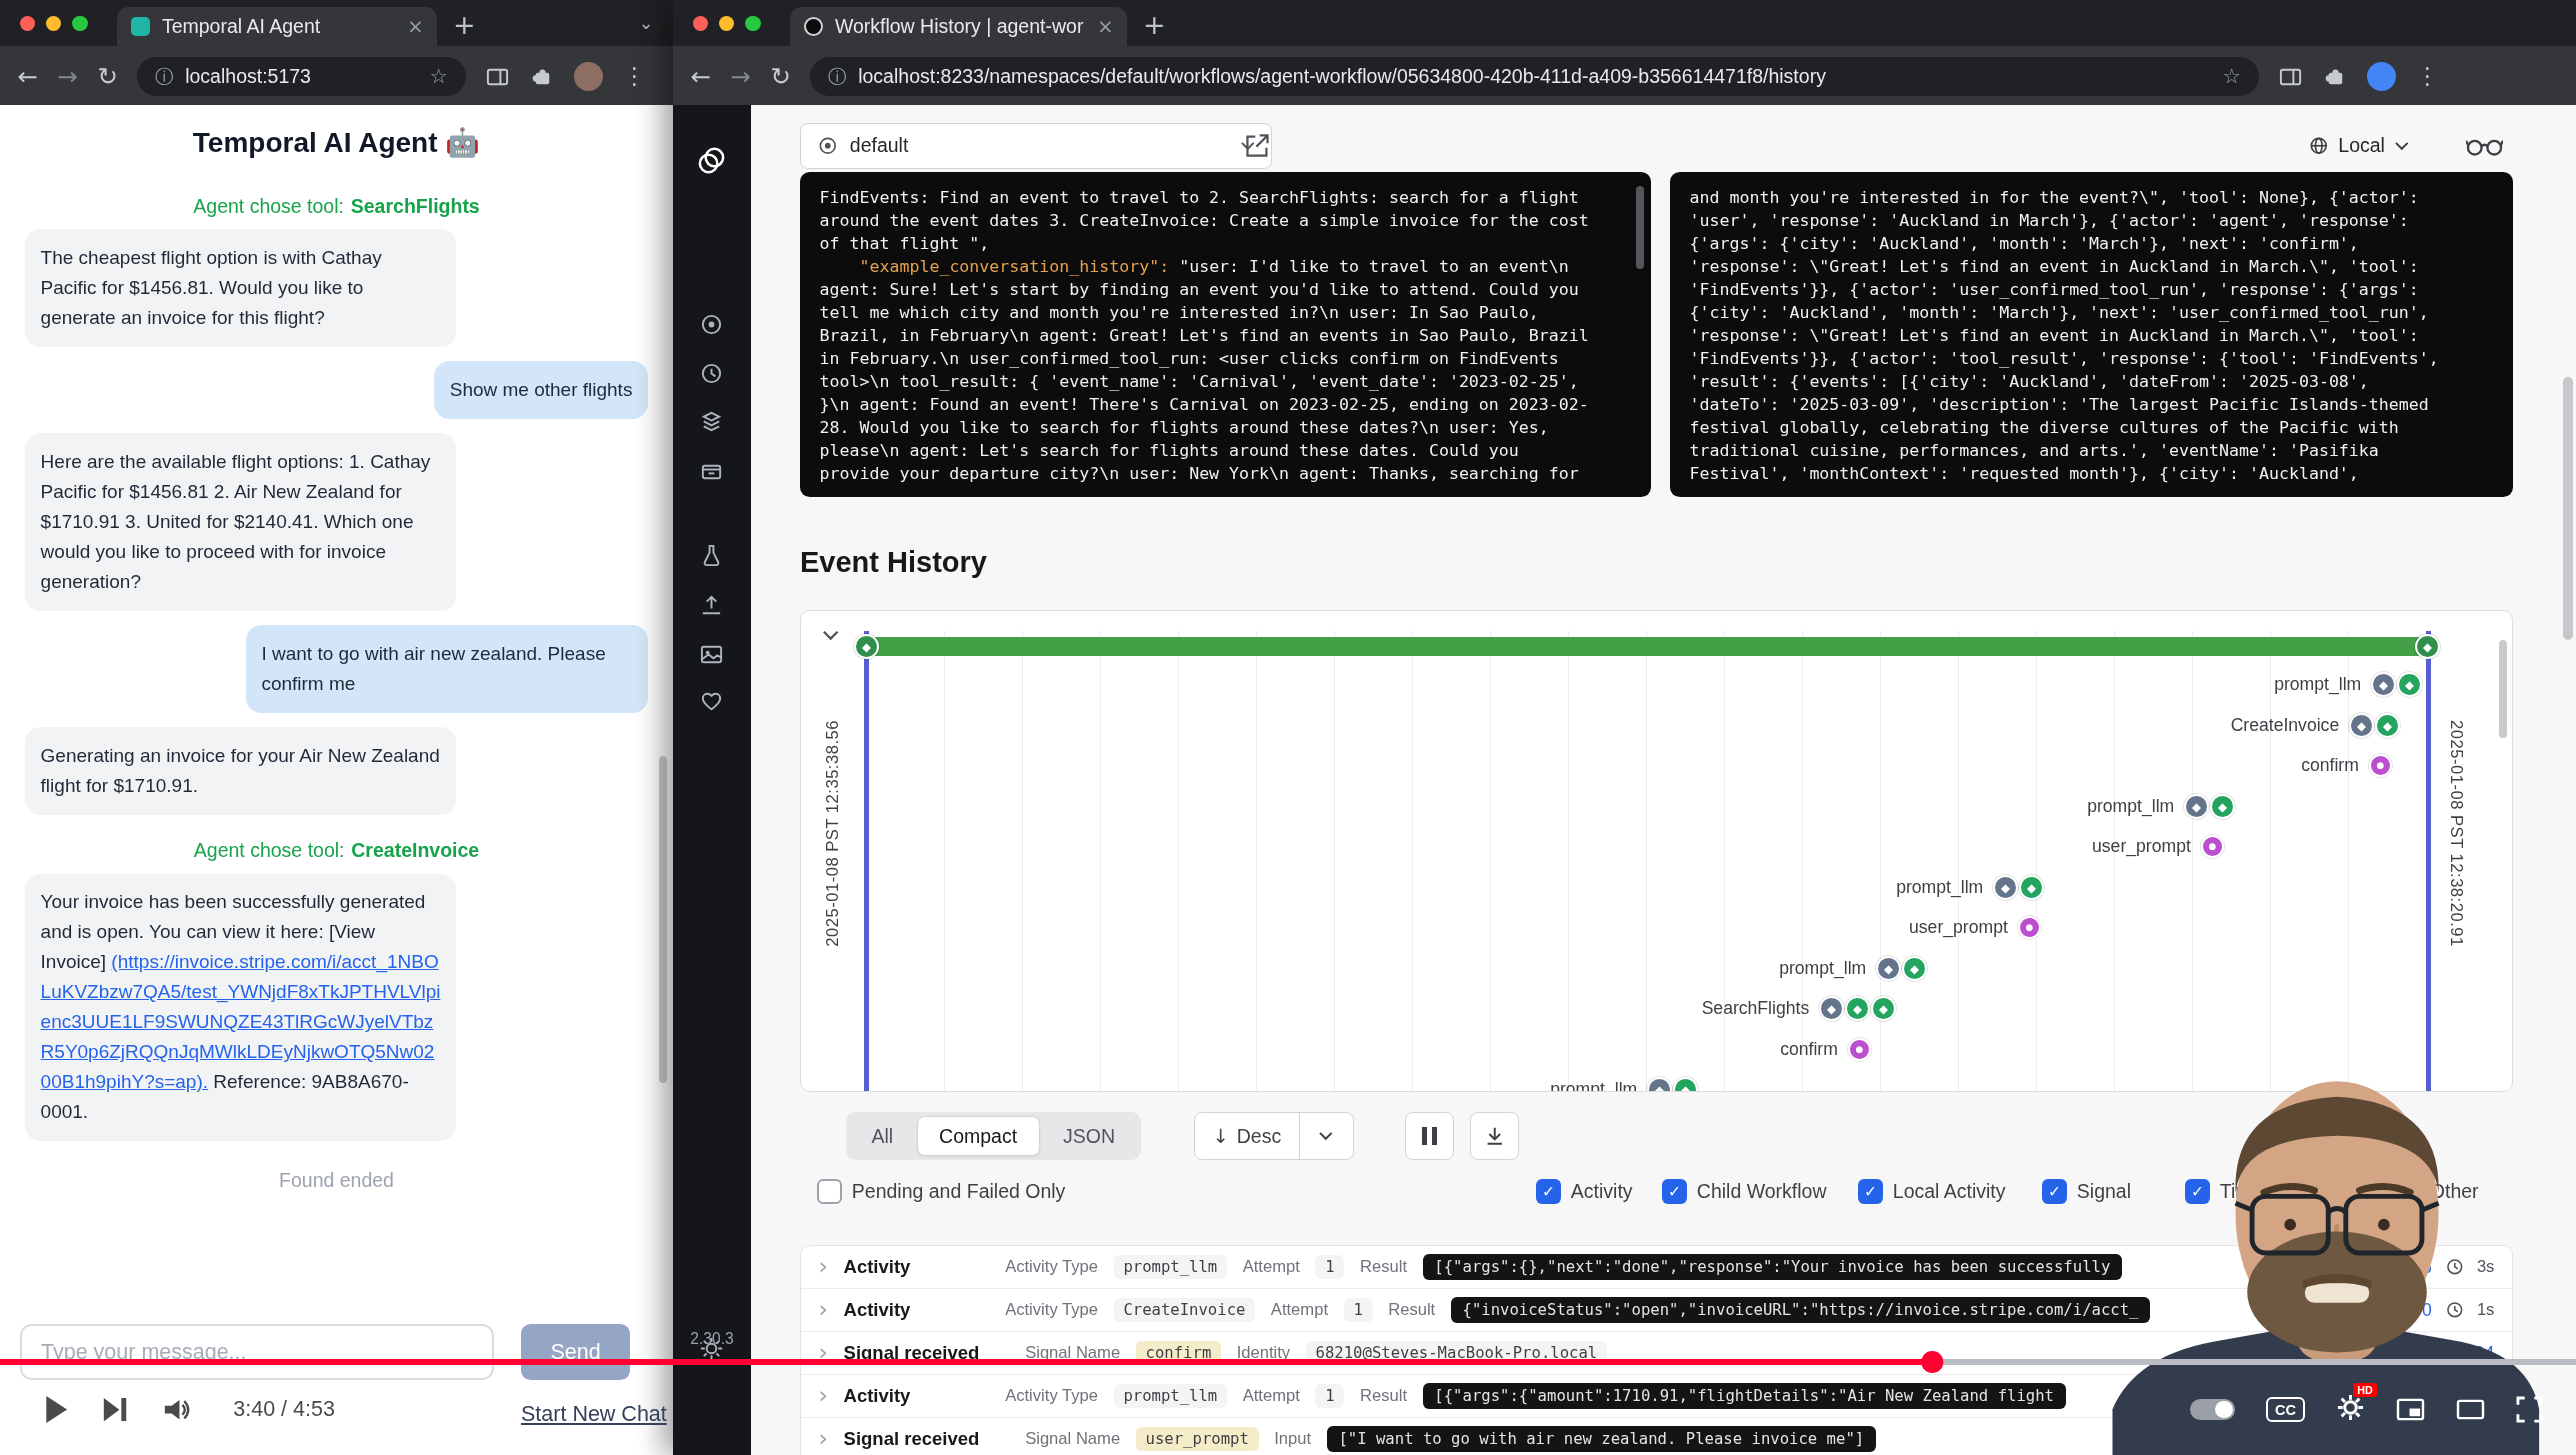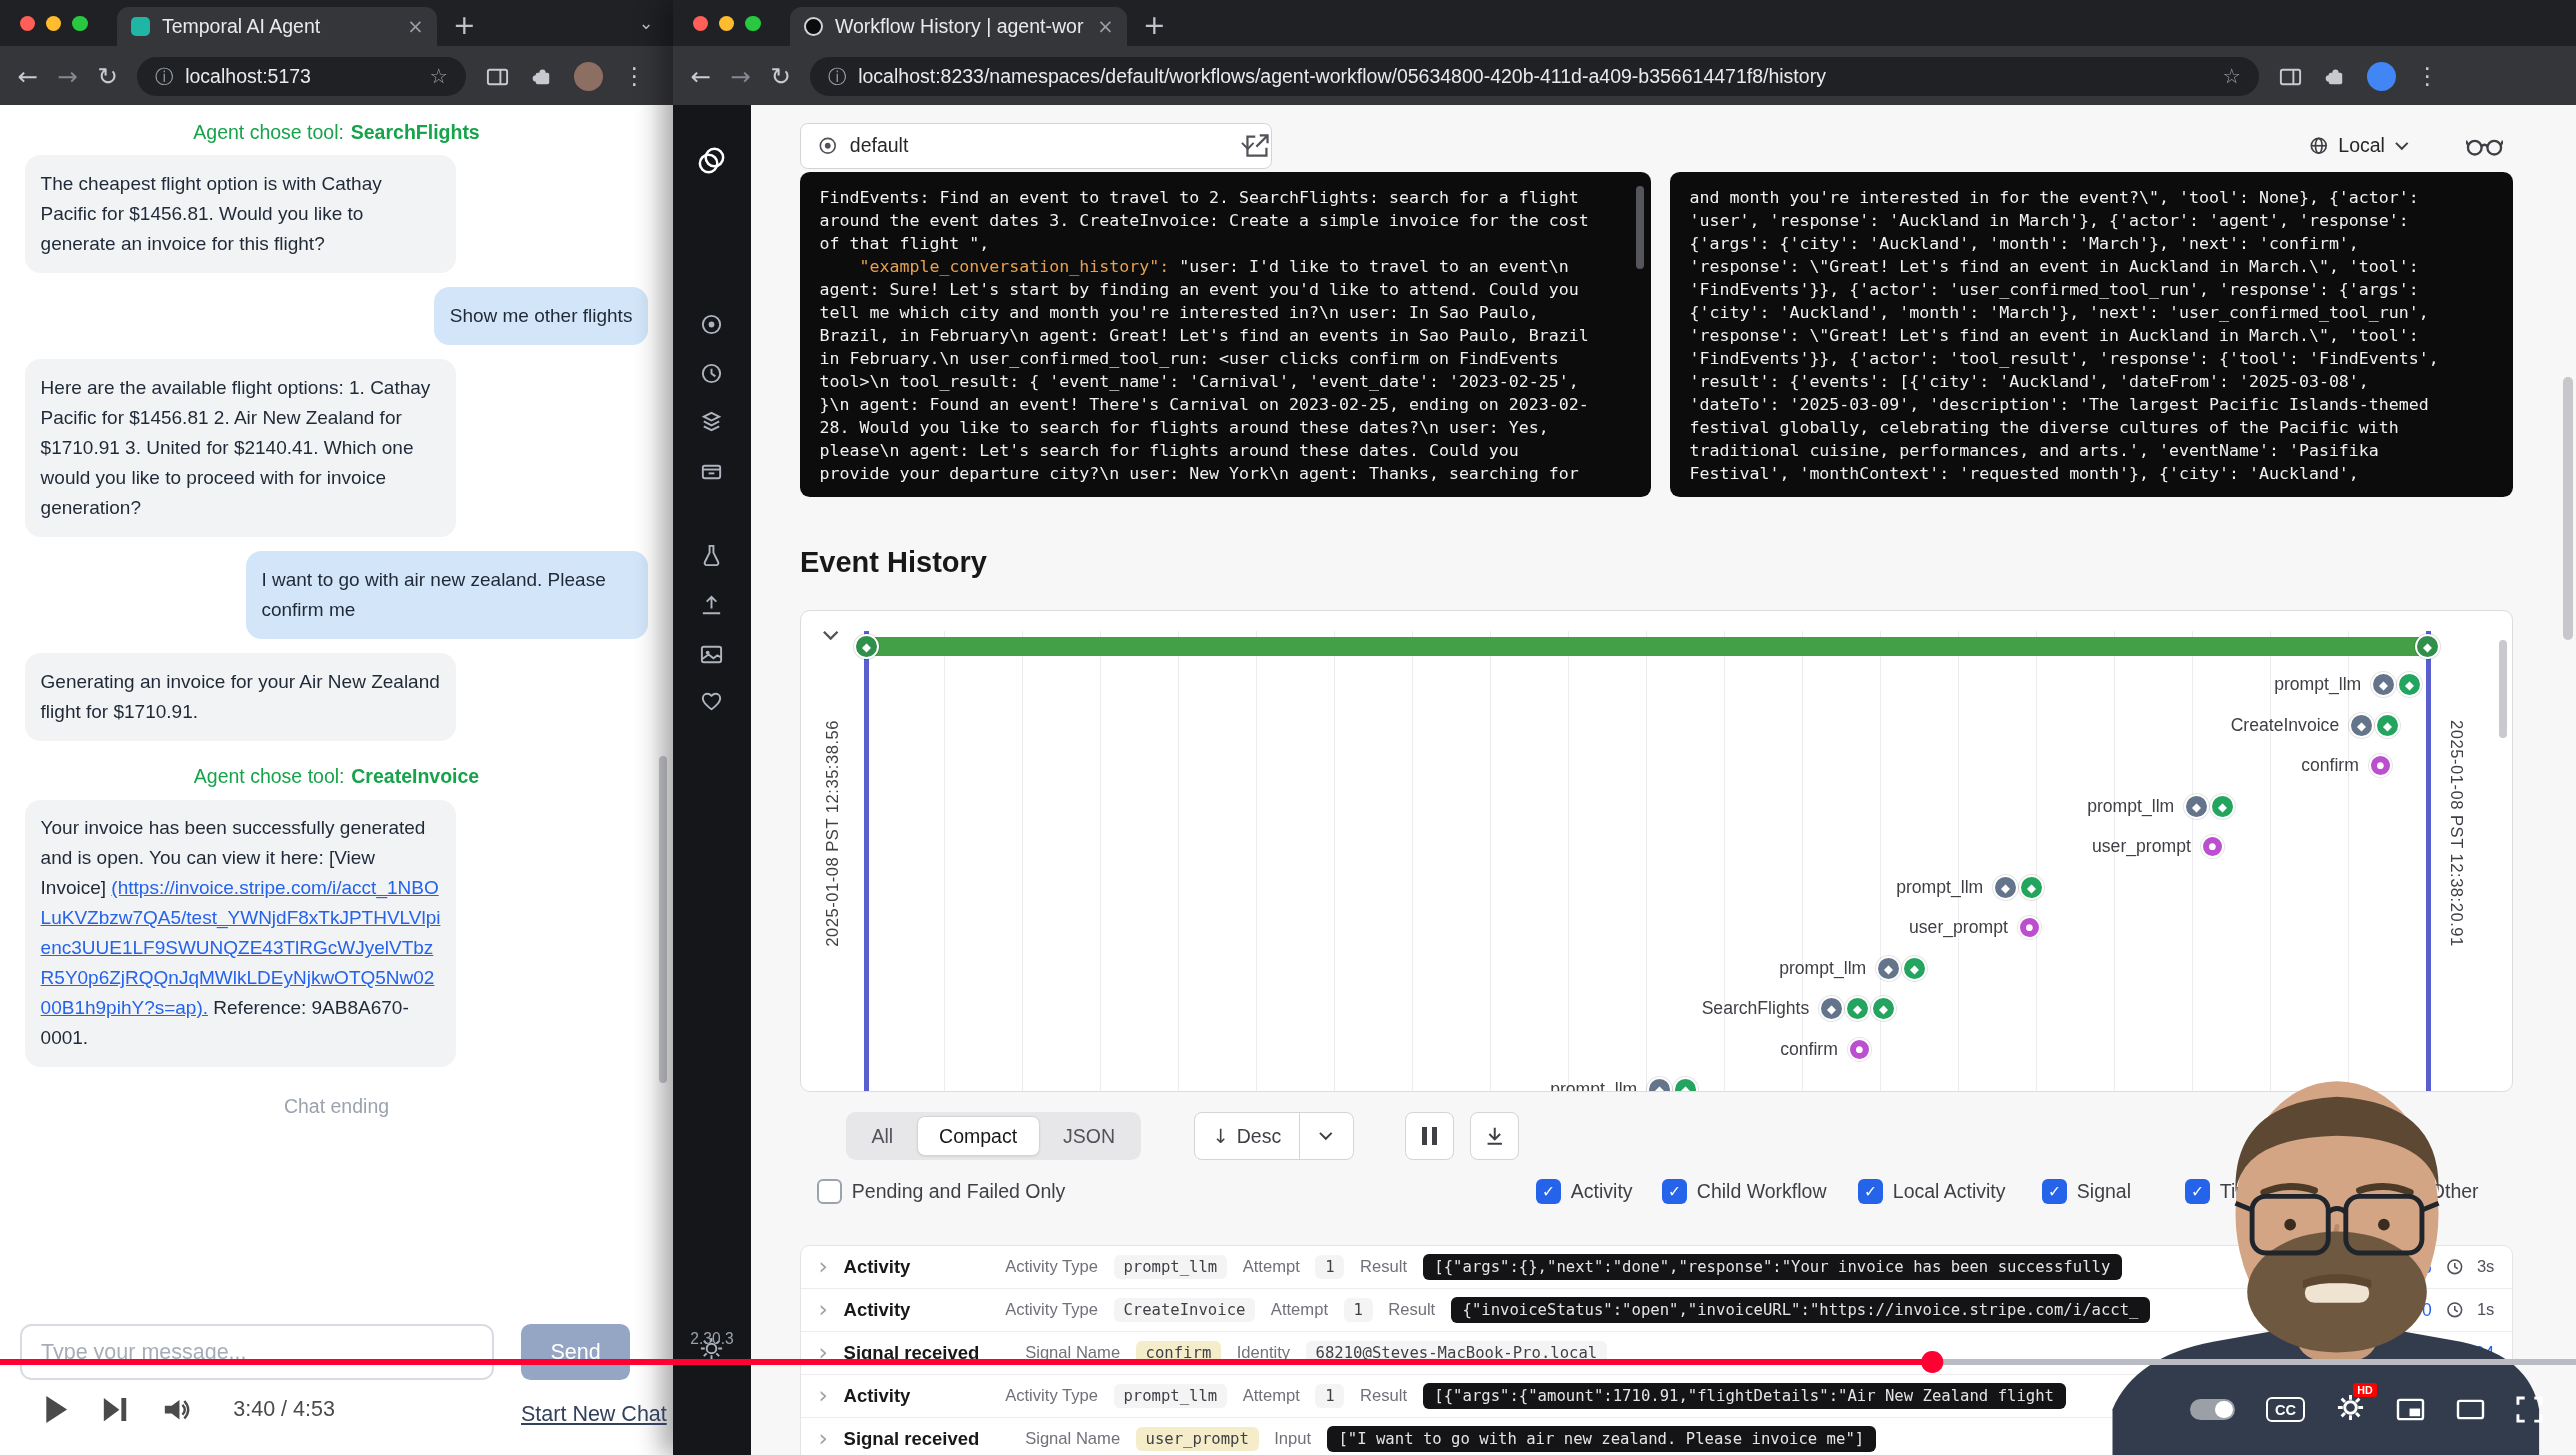--- a/index.html
+++ b/index.html
@@ -207,36 +207,39 @@
     <svg class="tbicon" viewBox="0 0 26 26">
       <rect x="6" y="9" width="14" height="12" rx="2" fill="currentColor"></rect>
       <circle cx="13" cy="9" r="3.2" fill="currentColor"></circle>
       <circle cx="6" cy="15" r="3.2" fill="currentColor"></circle>
     </svg>
     <span class="avatar" style="background:#8d6e63"></span>
     <span class="kebab glyph">⋮</span>
   </div>
 
   <div class="chat-page">
+    <div class="chat-header">
+      <span>Temporal AI Agent 🤖</span>
+    </div>
     <div class="chat-body">
       <div class="msg-tool">
         <span>Agent chose tool:</span><b>SearchFlights</b>
       </div>
       <div class="bubble bot">The cheapest flight option is with Cathay Pacific for $1456.81. Would you like to generate an invoice for this flight?</div>
       <div class="bubble user">Show me other flights</div>
       <div class="bubble bot">Here are the available flight options: 1. Cathay Pacific for $1456.81 2. Air New Zealand for $1710.91 3. United for $2140.41. Which one would you like to proceed with for invoice generation?</div>
       <div class="bubble user">I want to go with air new zealand. Please confirm me</div>
       <div class="bubble bot">Generating an invoice for your Air New Zealand flight for $1710.91.</div>
       <div class="msg-tool">
         <span>Agent chose tool:</span><b>CreateInvoice</b>
       </div>
       <div class="bubble bot">
         <span>Your invoice has been successfully generated and is open. You can view it here: [View Invoice] </span><a class="invoice-link" href="#">(https://invoice.stripe.com/i/acct_1NBOLuKVZbzw7QA5/test_YWNjdF8xTkJPTHVLVlpienc3UUE1LF9SWUNQZE43TlRGcWJyelVTbzR5Y0p6ZjRQQnJqMWlkLDEyNjkwOTQ5Nw0200B1h9pihY?s=ap).</a><span> Reference: 9AB8A670-0001.</span>
       </div>
-      <div class="chat-ended">Chat ending</div>
+      <div class="chat-ended">Found ended</div>
     </div>
     <div class="chat-inputbar">
       <input class="chat-input" placeholder="Type your message..." style="">
       <button class="send-btn">Send</button>
     </div>
     <div class="chat-scrollthumb"></div>
   </div>
   <a class="start-new" href="#">Start New Chat</a>
 </div>
 

